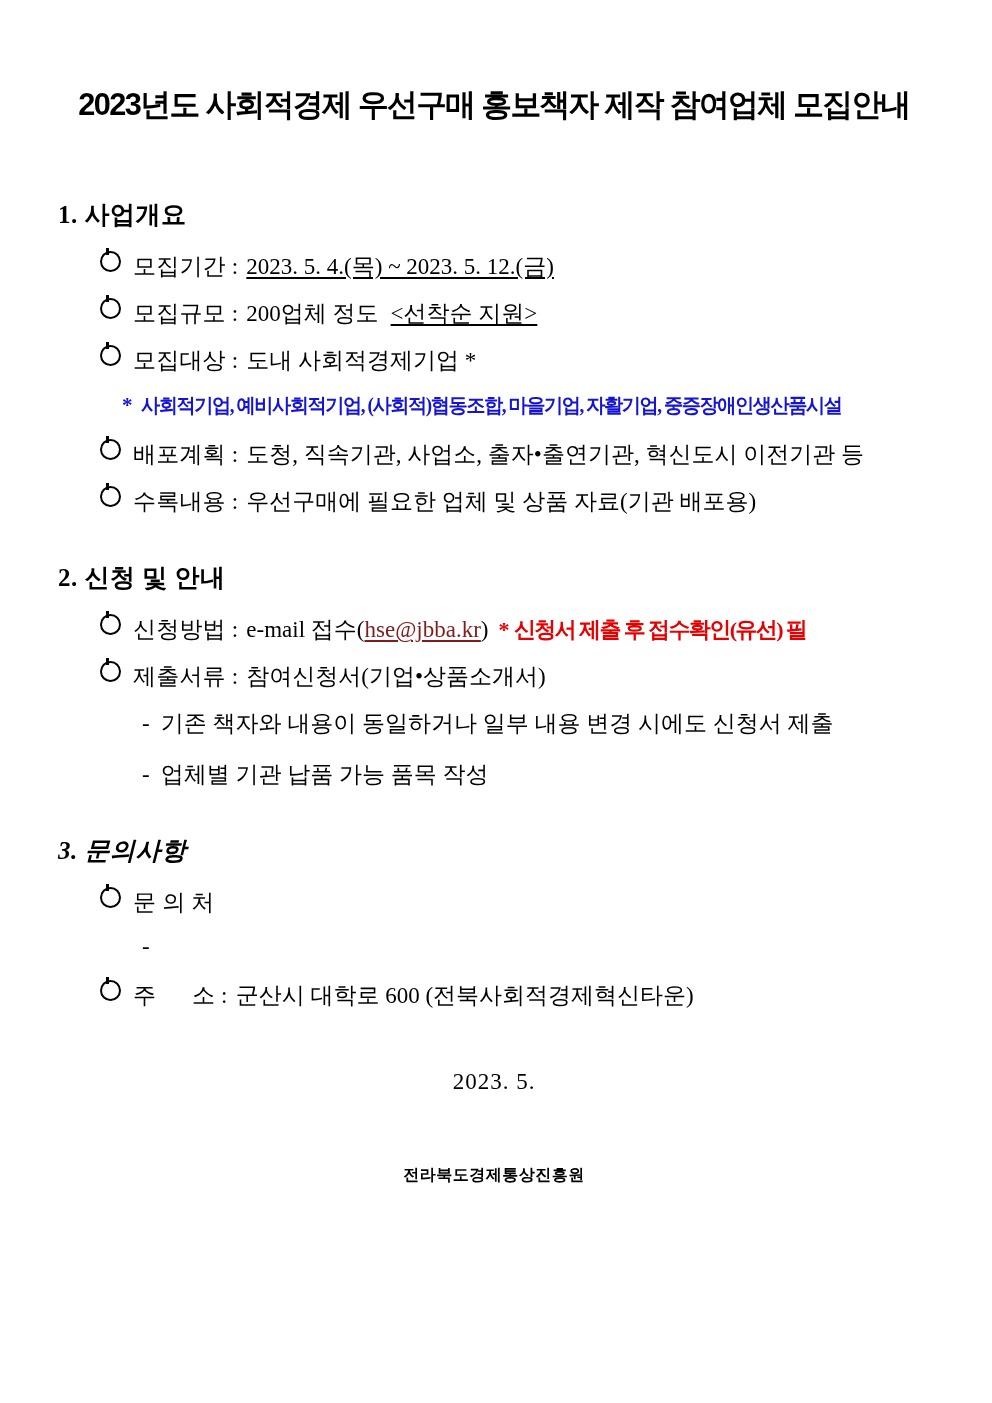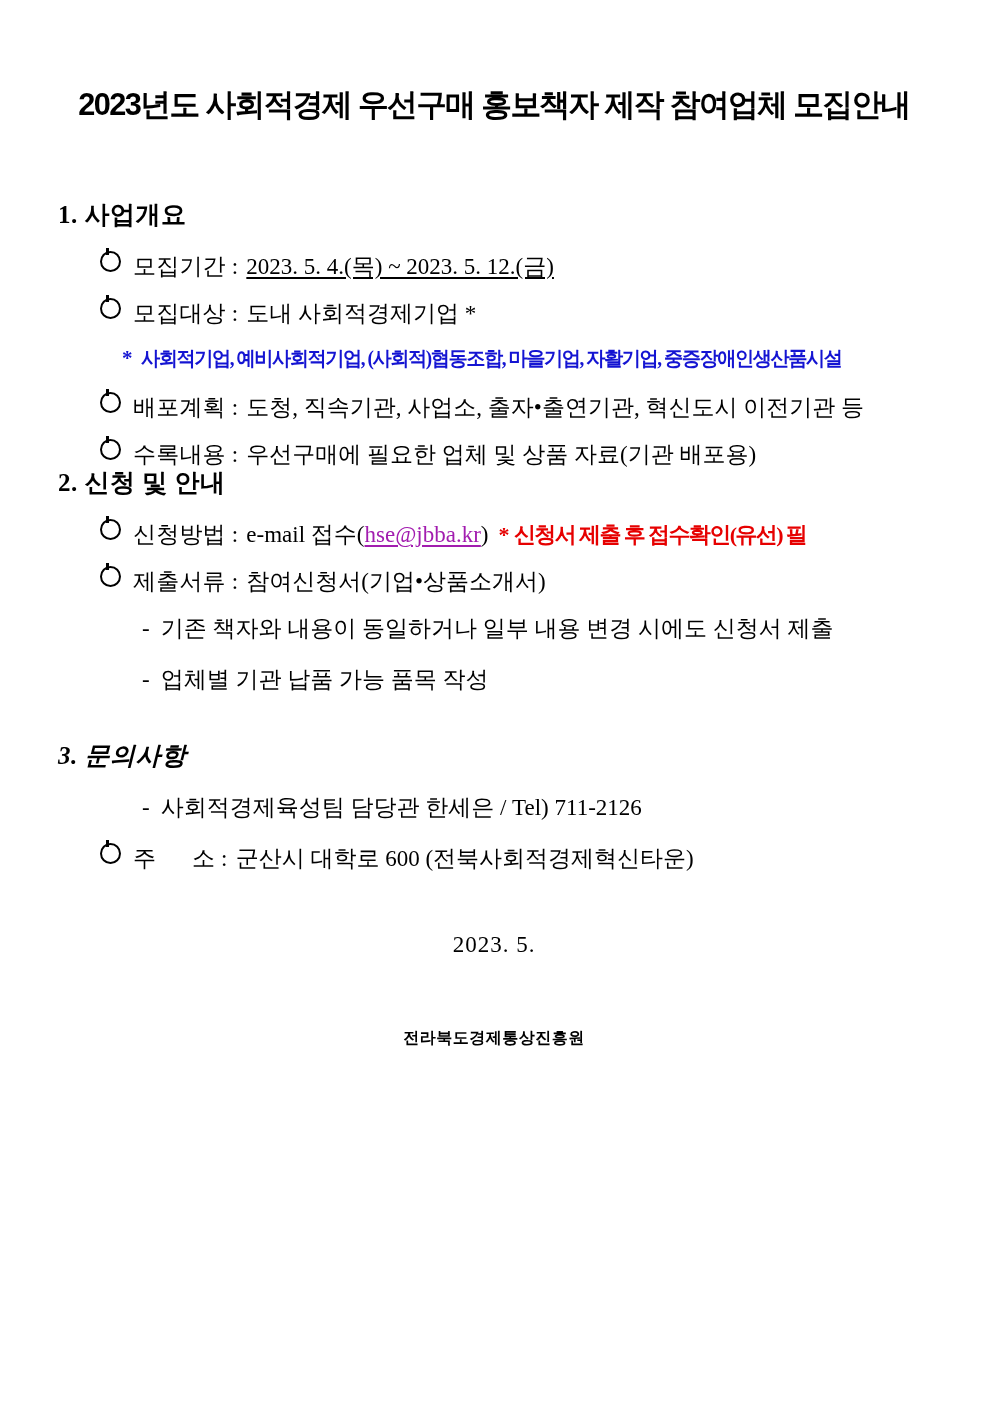--- a/index.html
+++ b/index.html
@@ -38,21 +38,21 @@
   
   .section-head {
     font-family: "Liberation Serif", "DejaVu Serif", serif;
     font-weight: bold;
     font-size: 25px;
     margin: 0;
     padding: 0;
     letter-spacing: 0.5px;
   }
   .sec1 { margin-top: 72px; }
-  .sec2 { }
+  .sec2 { margin-top: 48px; }
   .sec3 { margin-top: 44px; font-style: italic; }
 
   
   .line {
     font-size: 23px;
     line-height: 1.0;
     margin: 0;
     padding: 0;
     display: flex;
     align-items: baseline;
@@ -95,21 +95,21 @@
     transform: scaleX(0.96);
     transform-origin: left center;
   }
   .red {
     color: #e60000;
     font-weight: bold;
     letter-spacing: -1.6px;
     font-size: 22px;
   }
   .link {
-    color: #a21caf;
+    color: #7f1d1d;
     text-decoration: underline;
     text-underline-offset: 3px;
   }
   .note-blue {
     margin-left: 64px;
     margin-top: 20px;
     display: flex;
     align-items: baseline;
     white-space: nowrap;
   }
@@ -152,20 +152,28 @@
 
   <div class="section-head sec1">1. 사업개요</div>
 
   <div class="line lv1">
     <span class="bullet-o"></span>
     <span class="label">모집기간 :</span>
     <span style="width:8px"></span>
     <span class="uline">2023. 5. 4.(목) ~ 2023. 5. 12.(금)</span>
   </div>
 
+  <div class="line lv1">
+    <span class="bullet-o"></span>
+    <span class="label">모집규모 :</span>
+    <span style="width:8px"></span>
+    <span>200업체 정도</span>
+    <span style="width:12px"></span>
+    <span class="uline">&lt;선착순 지원&gt;</span>
+  </div>
 
   <div class="line lv1">
     <span class="bullet-o"></span>
     <span class="label">모집대상 :</span>
     <span style="width:8px"></span>
     <span>도내 사회적경제기업 *</span>
   </div>
 
   <div class="note-blue">
     <span class="star-blue">*</span>
@@ -213,24 +221,27 @@
     <span>기존 책자와 내용이 동일하거나 일부 내용 변경 시에도 신청서 제출</span>
   </div>
 
   <div class="sub-dash">
     <span class="dash">-</span>
     <span>업체별 기관 납품 가능 품목 작성</span>
   </div>
 
   <div class="section-head sec3">3. 문의사항</div>
 
+  <div class="line lv1">
+    <span class="bullet-o"></span>
+    <span class="label">문 의 처</span>
+  </div>
 
   <div class="sub-dash">
     <span class="dash">-</span>
-    <span>사회적경제육성팀 담당관 한세은 / Tel) 711-2126</span>
   </div>
 
   <div class="line lv1">
     <span class="bullet-o"></span>
     <span class="label" style="white-space:pre">주      소 :</span>
     <span style="width:8px"></span>
     <span>군산시 대학로 600 (전북사회적경제혁신타운)</span>
   </div>
 
   <div class="date-line">2023. 5.</div>

